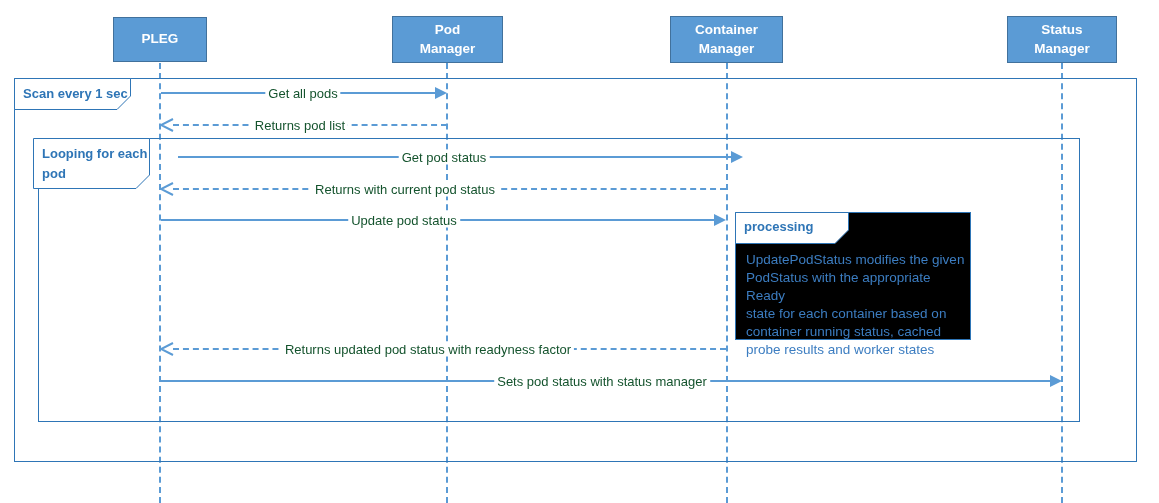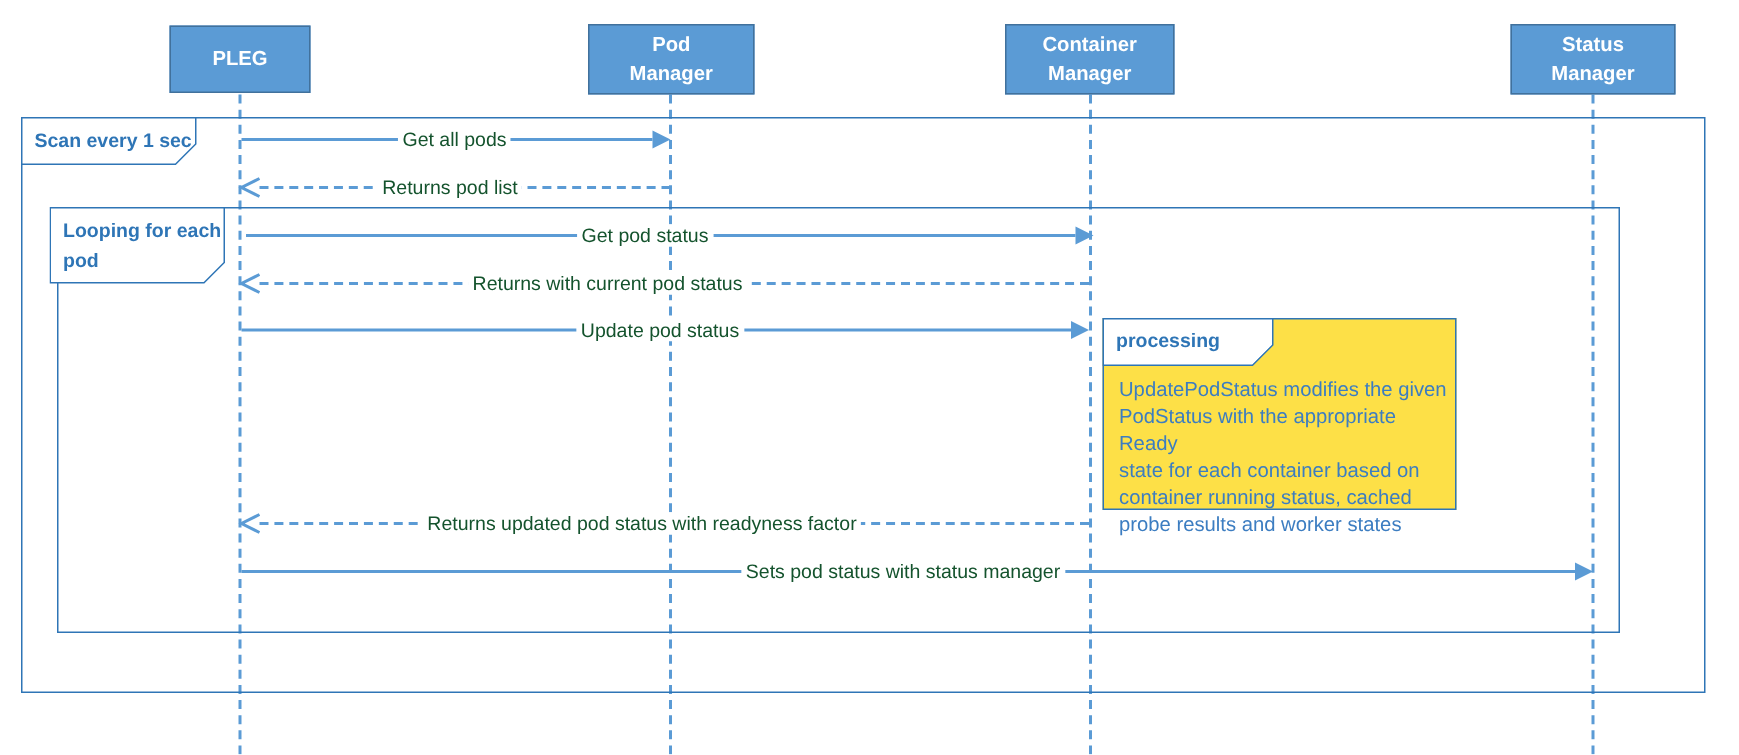--- a/index.html
+++ b/index.html
@@ -50,21 +50,21 @@
     border-left:12px solid #5b9bd5;
   }
   .open-head{position:absolute;left:-2px;top:-7px;}
   .msg-label{
     position:absolute;top:1px;transform:translate(-50%,-50%);
     background:#ffffff;padding:0 3px;
     color:#14532d;font-size:13px;white-space:nowrap;
   }
   .note{
     position:absolute;
-    background:#fde047;
+    background:#000000;
     border:1px solid #2e75b6;
     box-sizing:border-box;
   }
   .note-body{
     position:absolute;left:10px;top:38px;width:222px;
     color:#3c7dc1;font-size:13.5px;line-height:18px;
     white-space:pre-line;
   }
 </style>
 </head>
@@ -109,38 +109,38 @@
   </div>
 
   <div class="msg" style="left:161px;top:124px;width:286px;">
     <div class="line-dashed" style="left:12px;width:274px;"></div>
     <svg class="open-head" width="16" height="16">
       <polyline points="14,2 2,8 14,14" fill="none" stroke="#5b9bd5" stroke-width="2"></polyline>
     </svg>
     <span class="msg-label" style="left:139px;">Returns pod list</span>
   </div>
 
-  <div class="msg" style="left:164px;top:156px;width:565px;">
+  <div class="msg" style="left:178px;top:156px;width:565px;">
     <div class="line-solid" style="left:0;width:553px;"></div>
     <div class="tri"></div>
     <span class="msg-label" style="left:266px;">Get pod status</span>
   </div>
 
   <div class="msg" style="left:161px;top:188px;width:565px;">
     <div class="line-dashed" style="left:12px;width:553px;"></div>
     <svg class="open-head" width="16" height="16">
       <polyline points="14,2 2,8 14,14" fill="none" stroke="#5b9bd5" stroke-width="2"></polyline>
     </svg>
     <span class="msg-label" style="left:244px;">Returns with current pod status</span>
   </div>
 
   <div class="msg" style="left:161px;top:219px;width:565px;">
     <div class="line-solid" style="left:0;width:553px;"></div>
     <div class="tri"></div>
-    <span class="msg-label" style="left:243px;margin-left:36px;">Update pod status</span>
+    <span class="msg-label" style="left:243px;">Update pod status</span>
   </div>
 
   <div class="note" style="left:735px;top:212px;width:236px;height:128px;">
     <svg width="115" height="33" style="position:absolute;left:-1px;top:-1px;">
       <polygon points="0.5,0.5 113.5,0.5 113.5,18 100,31.5 0.5,31.5" fill="#ffffff" stroke="#2e75b6"></polygon>
     </svg>
     <span style="position:absolute;left:8px;top:6px;font-weight:bold;color:#2e75b6;font-size:13px;">processing</span>
     <div class="note-body">UpdatePodStatus modifies the given
 PodStatus with the appropriate Ready
 state for each container based on

